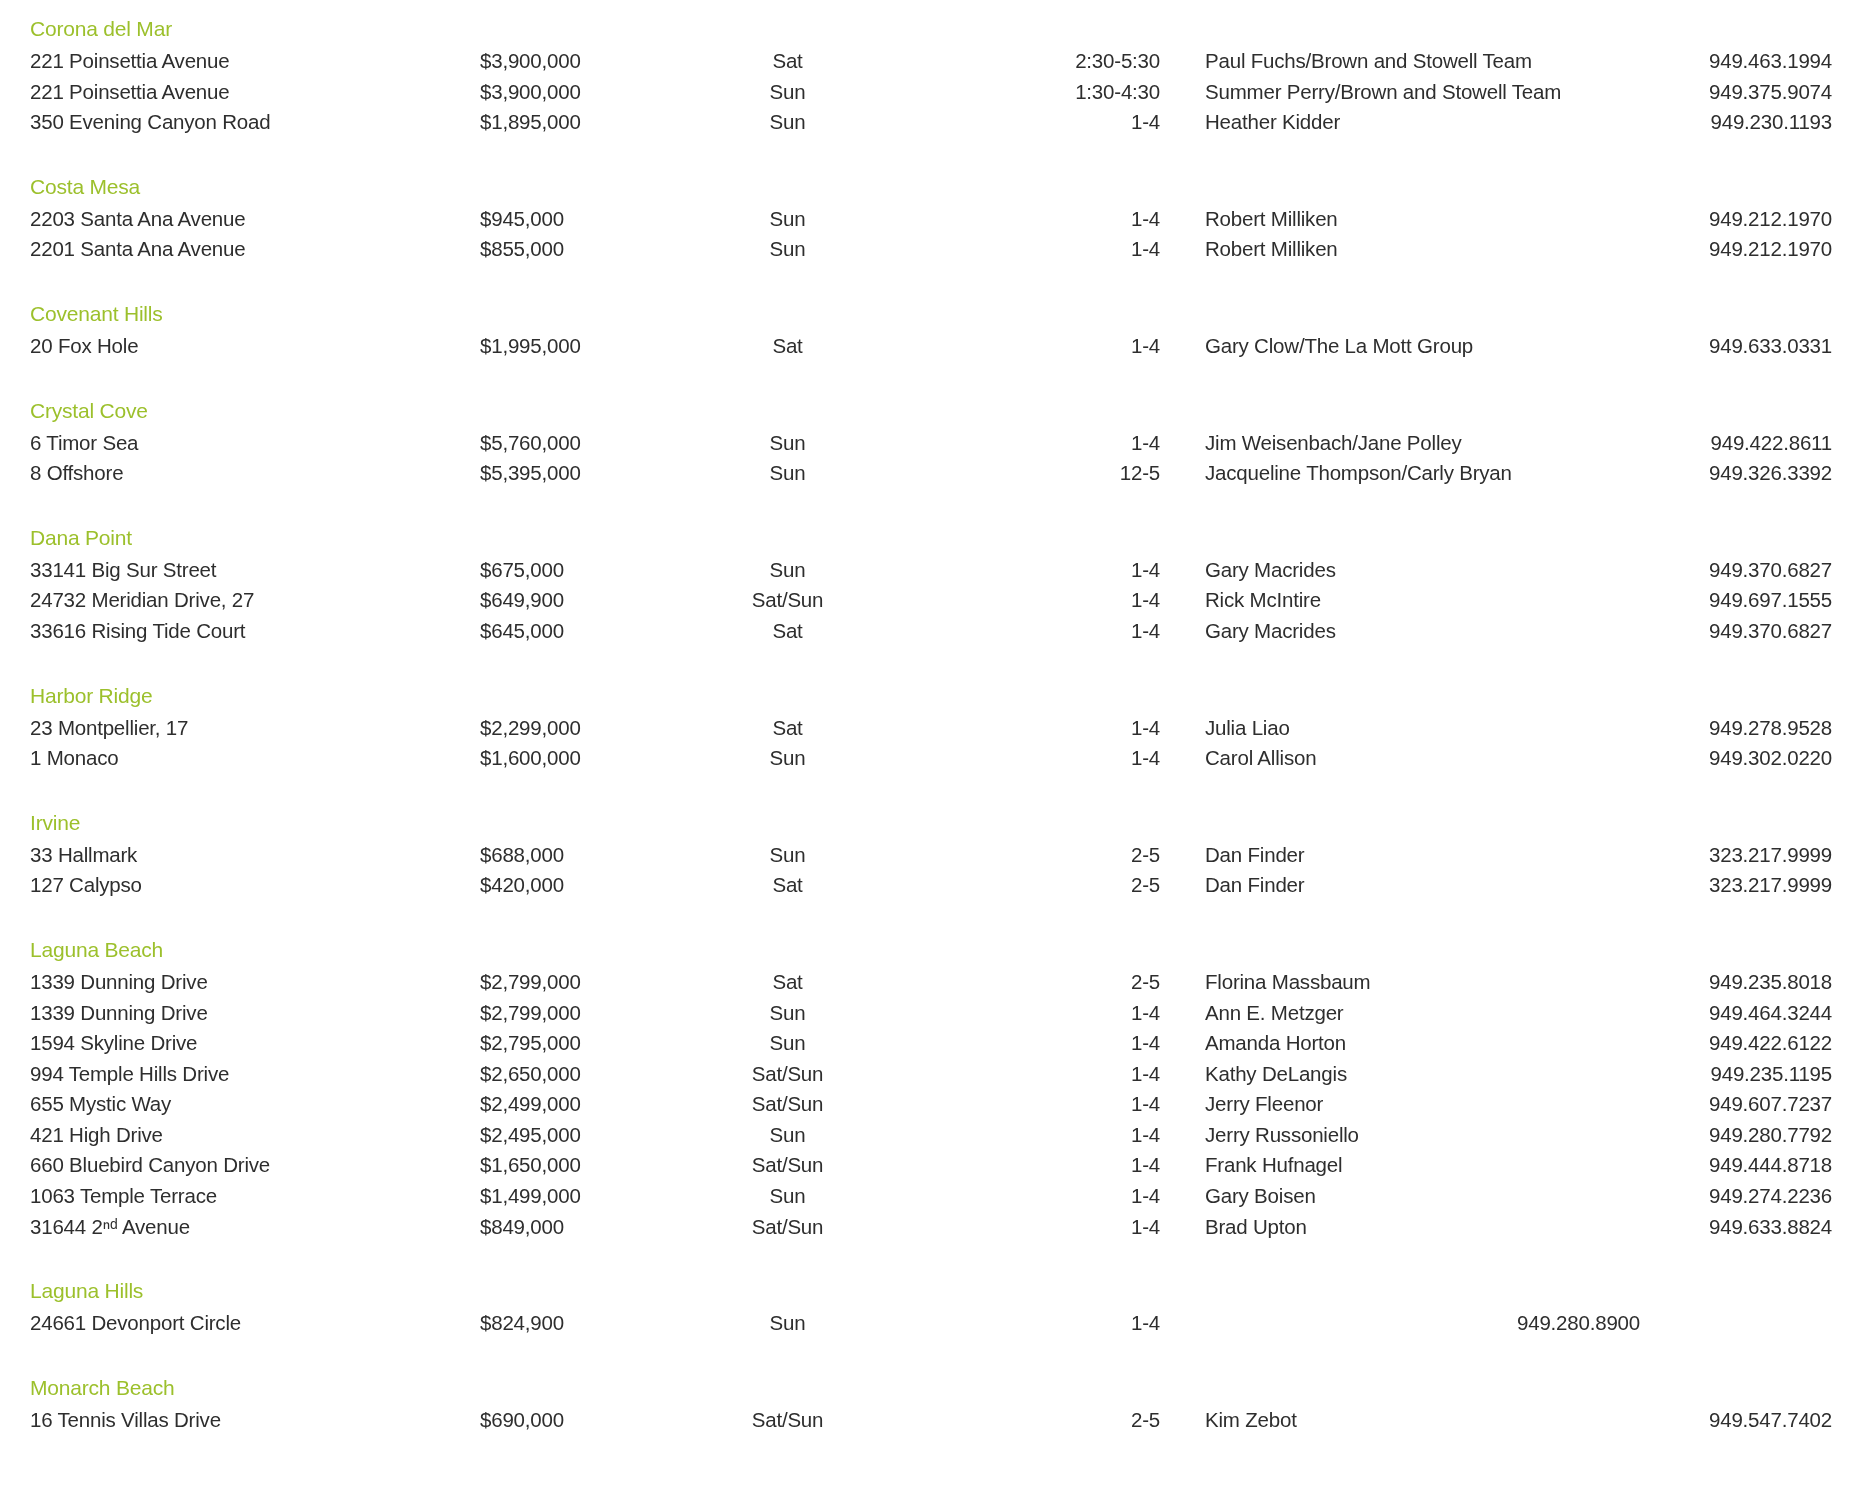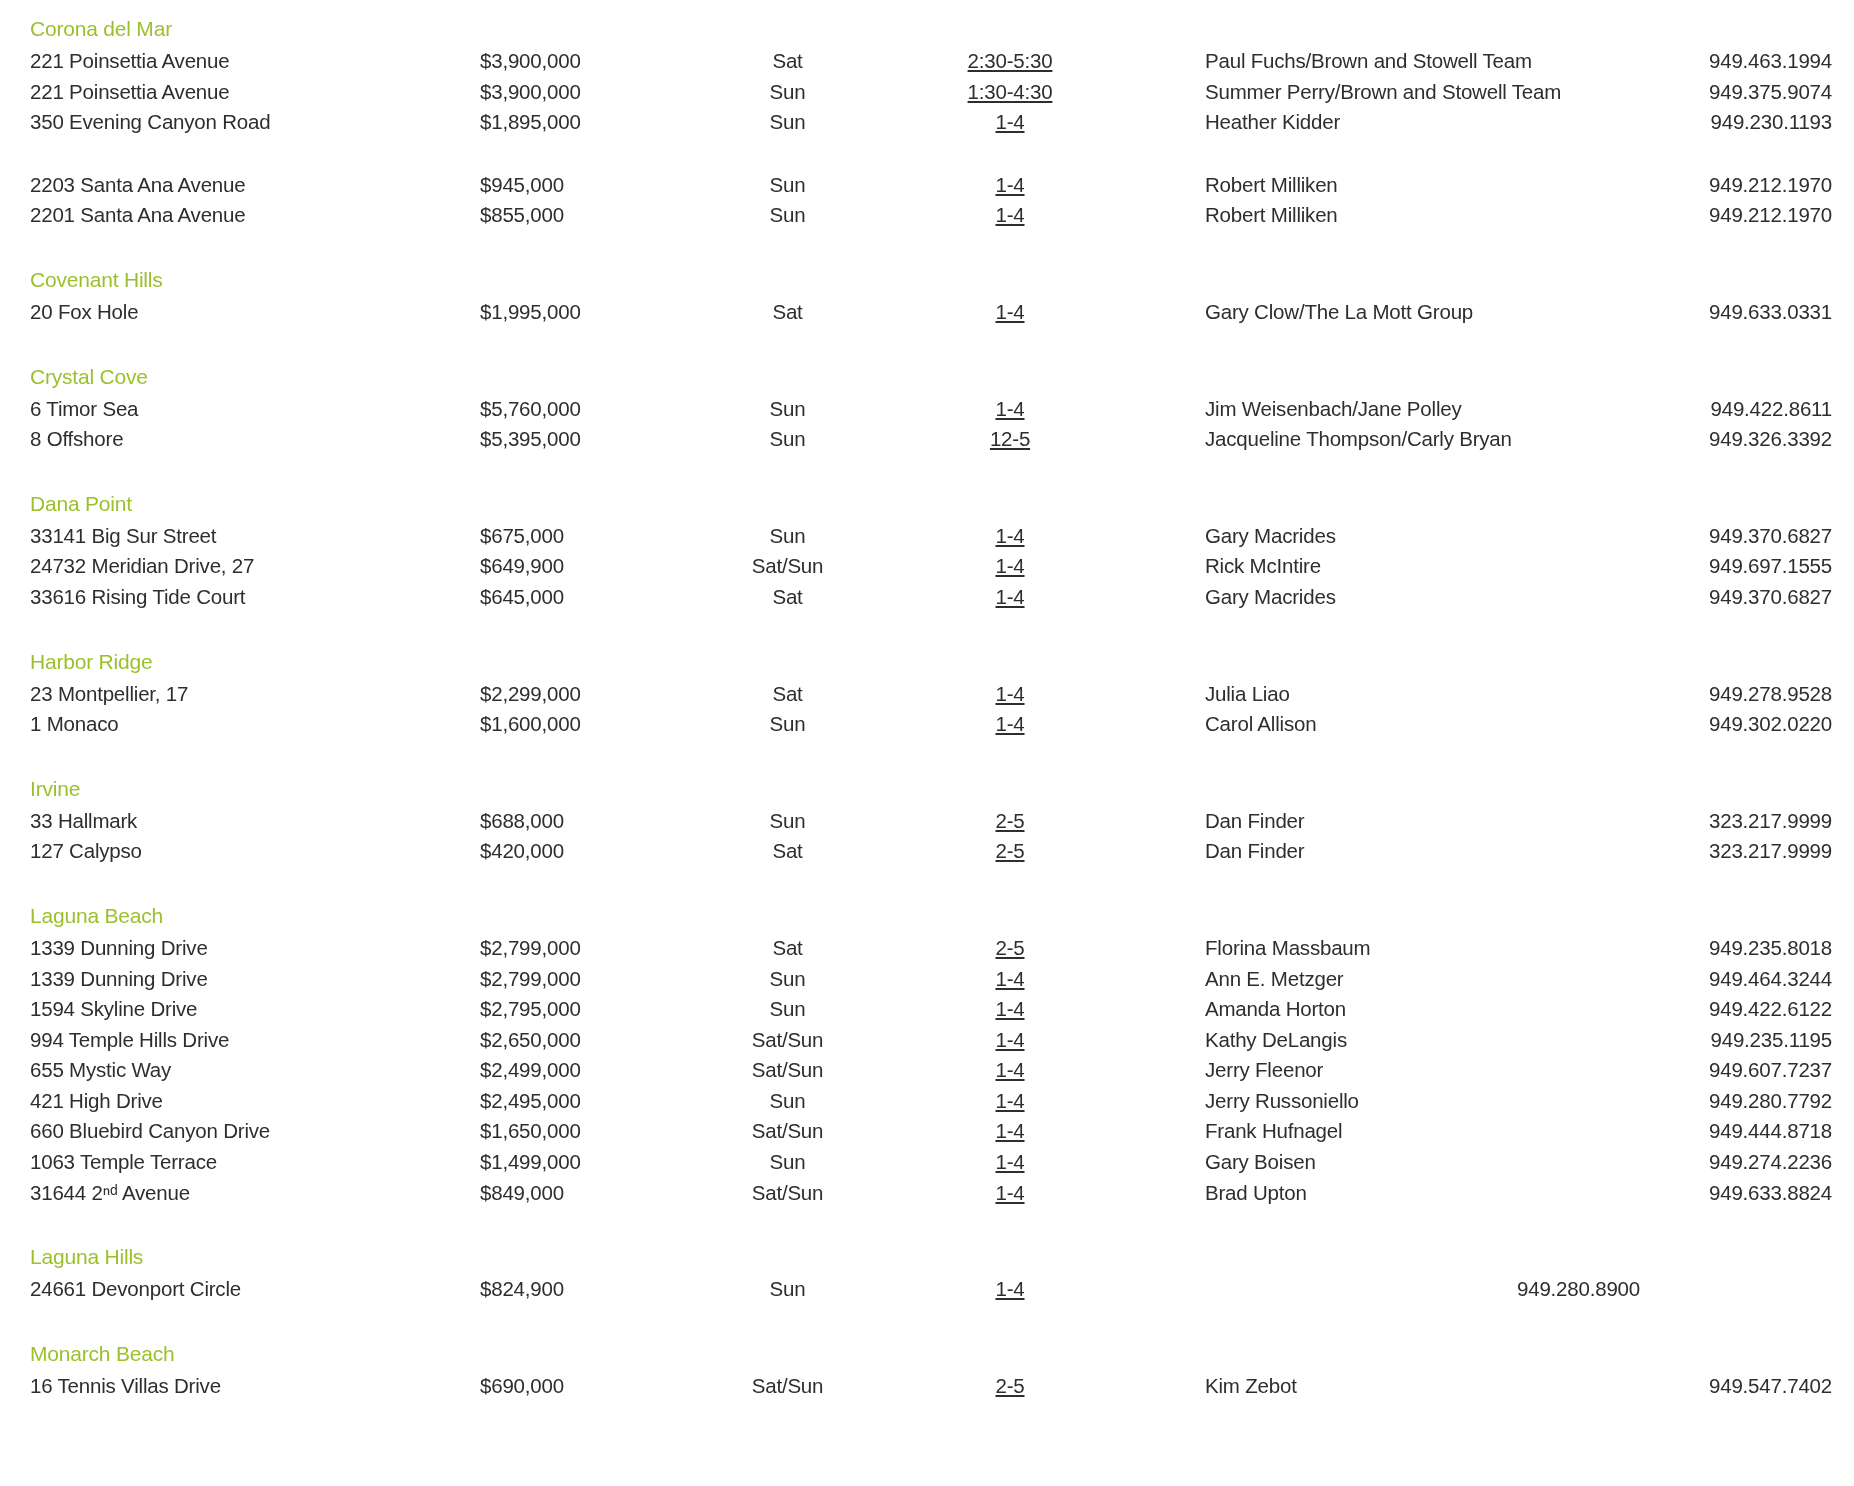--- a/index.html
+++ b/index.html
@@ -29,21 +29,21 @@
     display: grid;
     grid-template-columns: 450px 235px 145px 300px 480px 192px;
     align-items: baseline;
     font-size: 20.5px;
     line-height: 30.6px;
   }
   .cell { white-space: nowrap; overflow: hidden; }
   .cell.address { text-align: left; }
   .cell.price   { text-align: left; }
   .cell.day     { text-align: center; }
-  .cell.time    { text-align: center; text-decoration: underline; }
+  .cell.time    { text-align: right; }
   .cell.agent   { text-align: left; padding-left: 45px; }
   .cell.phone   { text-align: right; }
 </style>
 </head>
 <body style="color: rgb(46, 46, 46);">
 
 <div class="doc">
   <div class="section">
     <h2 class="section-title">Corona del Mar</h2>
     <div class="rows">
@@ -70,20 +70,21 @@
     <span class="cell price">$1,895,000</span>
     <span class="cell day">Sun</span>
     <span class="cell time">1-4</span>
     <span class="cell agent">Heather Kidder</span>
     <span class="cell phone">949.230.1193</span>
   </div>
 </div>
   </div>
 
   <div class="section">
+    <h2 class="section-title">Costa Mesa</h2>
     <div class="rows">
   <div class="row">
     <span class="cell address">2203 Santa Ana Avenue</span>
     <span class="cell price">$945,000</span>
     <span class="cell day">Sun</span>
     <span class="cell time">1-4</span>
     <span class="cell agent">Robert Milliken</span>
     <span class="cell phone">949.212.1970</span>
   </div>
 

